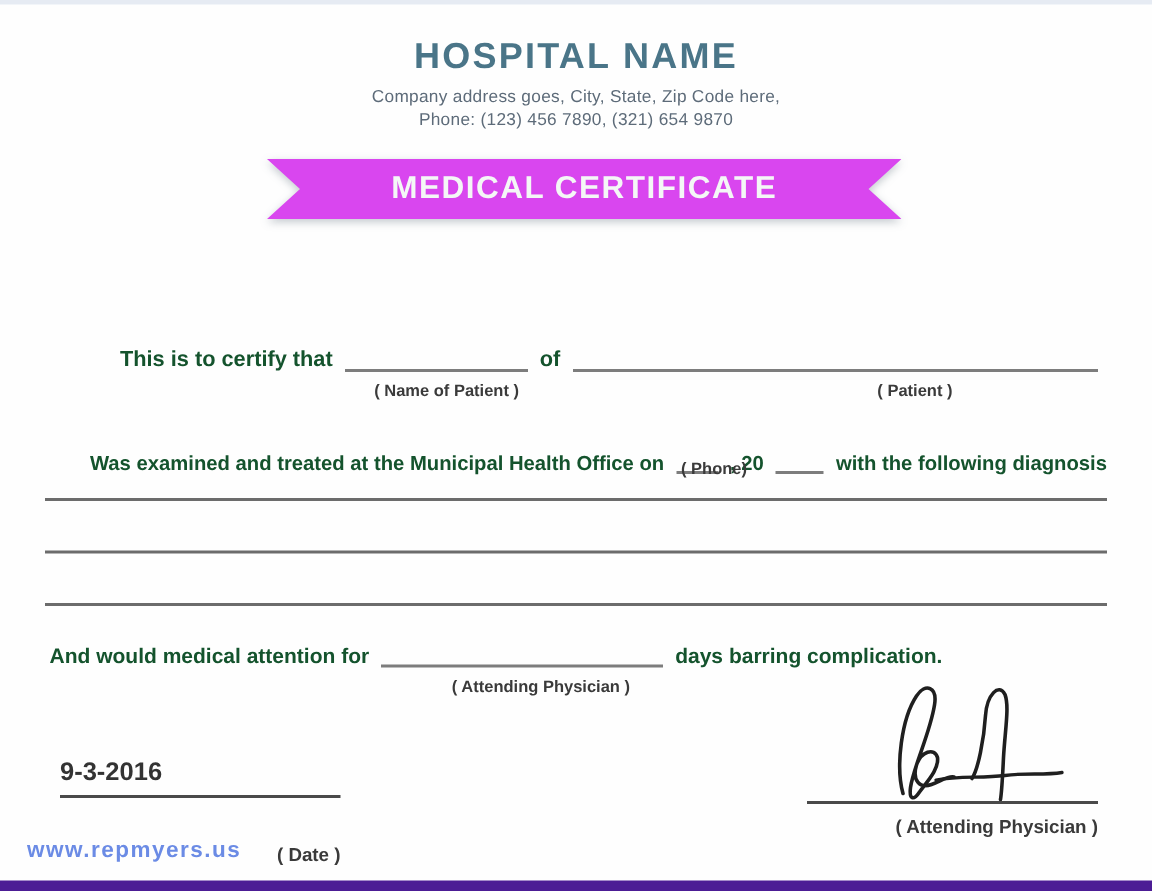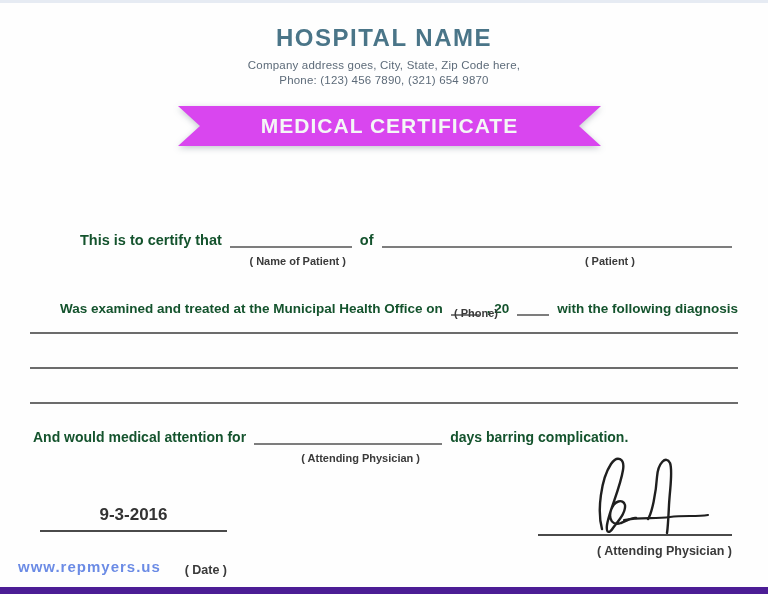--- a/index.html
+++ b/index.html
@@ -128,21 +128,20 @@
 
   
   .date-block-line {
     position: absolute;
     left: 40px; top: 527px; width: 187px;
     border-top: 2px solid #4a4a4a;
   }
   .date-value {
     position: absolute;
     left: 40px; width: 187px; top: 502px;
-    text-align: center;
     font-size: 17px;
     font-weight: 700;
     color: #333333;
   }
   .cap-date-bottom {
     left: 40px; width: 187px; top: 541px;
     font-size: 12.5px;
     margin-top: 19px;
   }
   .signature-svg {

